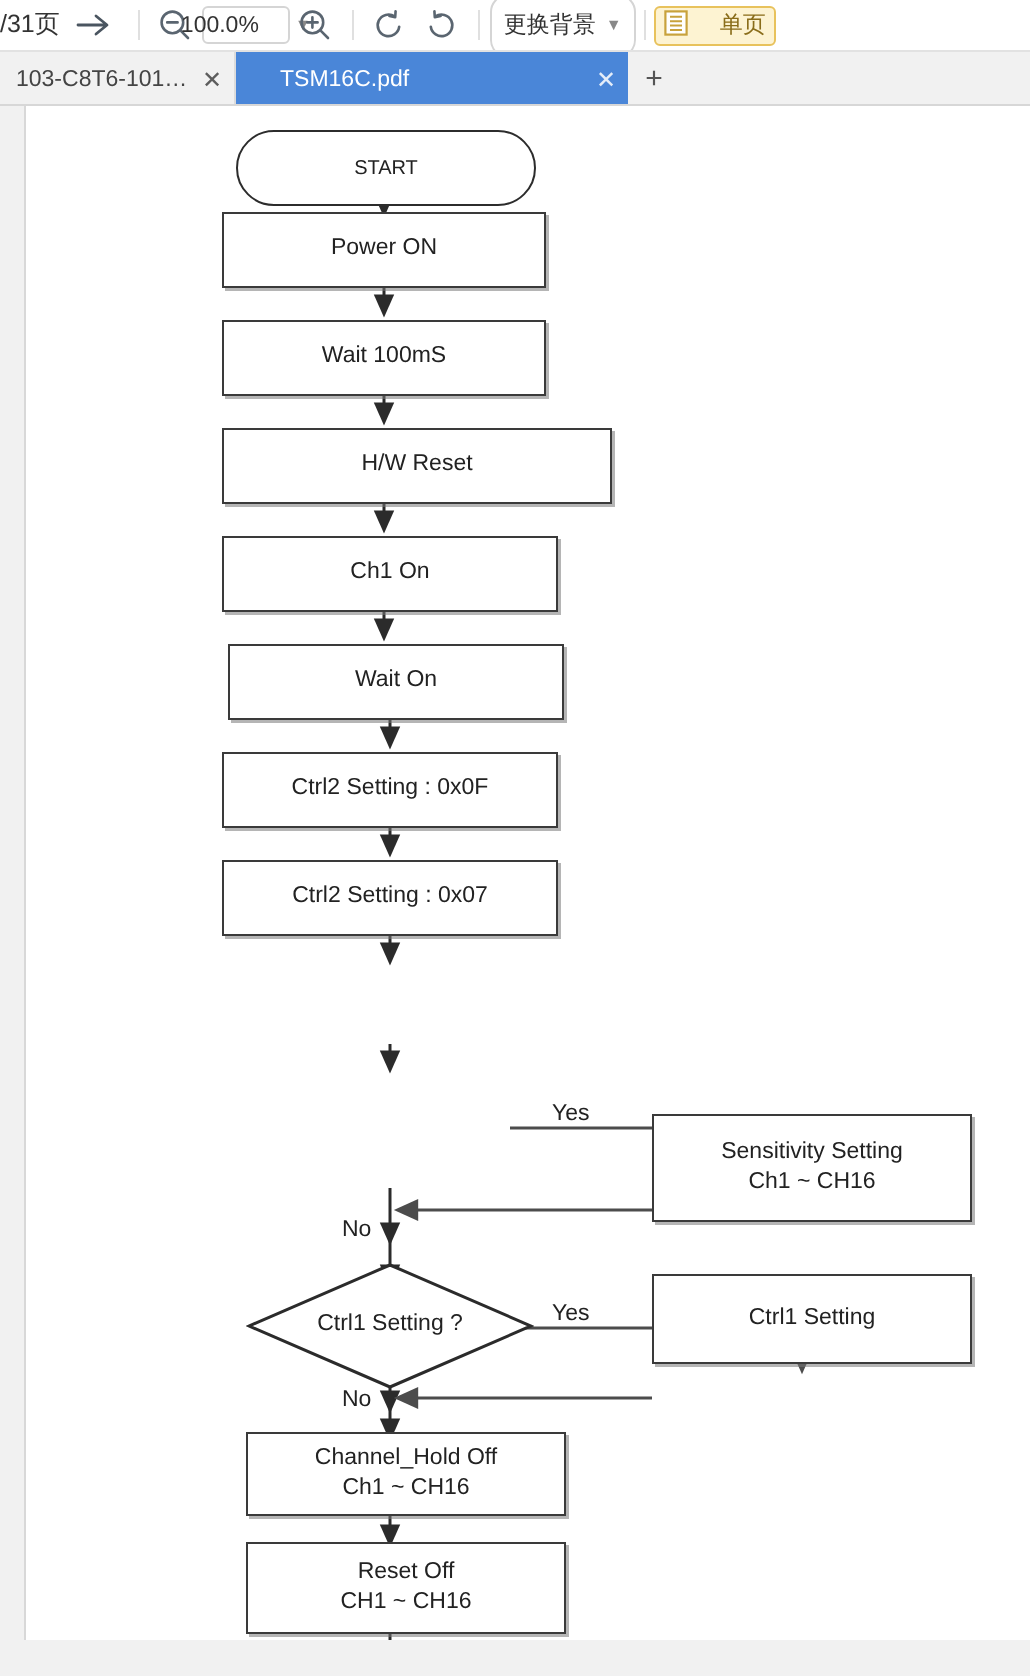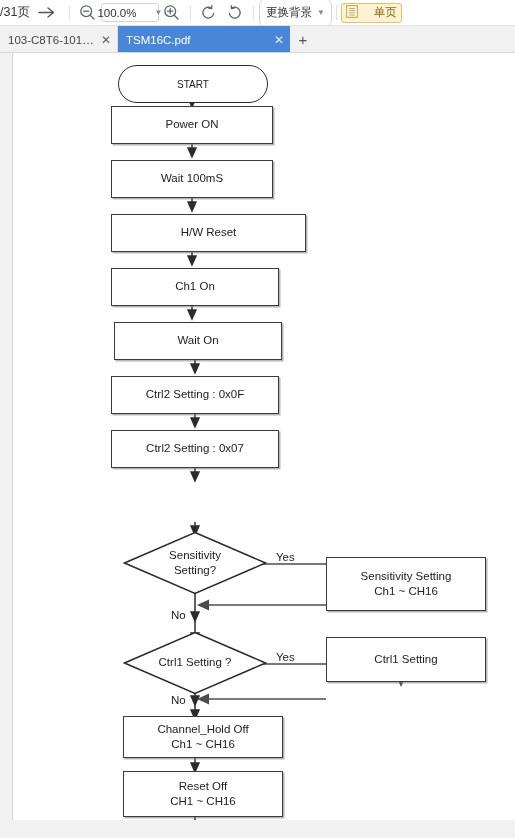--- a/index.html
+++ b/index.html
@@ -27,21 +27,21 @@
     cursor: pointer;
     color: #5a6570;
     flex: none;
   }
   .tb-sep {
     width: 1px; height: 15px; background: #e0e0e0;
     margin: 0 5px; flex: none;
   }
   .zoom-box {
     display: inline-flex; align-items: center; justify-content: center;
-    width: 58px; height: 19px;
+    width: 44px; height: 19px;
     border: 1px solid #d5d5d5; border-radius: 3px;
     background: #fff;
     font-size: 11.5px; color: #333;
     flex: none; gap: 18px;
   }
   .chev { font-size: 8px; color: #888; line-height: 1; }
   .combo {
     display: inline-flex; align-items: center; justify-content: center;
     height: 19px; padding: 15px 6px; gap: 5px;
     border: 1px solid #d5d5d5; border-radius: 9px;
@@ -194,21 +194,21 @@
     </span>
     <span>单页</span>
   </span>
 </div>
 
 <div id="tabbar">
   <div class="tab inactive" style="width:118px;">
     <span class="tab-label">103-C8T6-101c8_</span>
     <span class="tab-close">✕</span>
   </div>
-  <div class="tab active" style="width:172px; justify-content:space-between; padding-left:8px;">
+  <div class="tab active" style="width:196px; justify-content:space-between; padding-left:22px;">
     <span class="tab-label">TSM16C.pdf</span>
     <span class="tab-close">✕</span>
   </div>
   <div class="tab-add">+</div>
 </div>
 
 <div id="page">
 
   <svg id="canvas">
     <defs>
@@ -277,31 +277,20 @@
   </div>
 
   <div class="node box" style="left:98px; top:323px; width:168px; height:38px;">
     <span>Ctrl2 Setting : 0x0F</span>
   </div>
 
   <div class="node box" style="left:98px; top:377px; width:168px; height:38px;">
     <span>Ctrl2 Setting : 0x07</span>
   </div>
 
-  <div class="diamond-wrap" style="left:110px; top:478px; width:144px; height:64px;">
-    <svg width="144" height="64" viewBox="0 0 144 64">
-      <polygon points="72,1.5 142.5,32 72,62.5 1.5,32" fill="#ffffff" stroke="#2b2b2b" stroke-width="1.5"></polygon>
-    </svg>
-    <div class="diamond-label">
-      <div>
-        <div>Sensitivity</div>
-        <div>Setting?</div>
-      </div>
-    </div>
-  </div>
 
   <span class="edge-label" style="left:263px; top:498px;">Yes</span>
   <span class="edge-label" style="left:158px; top:556px;">No</span>
 
   <div class="node box" style="left:313px; top:504px; width:160px; height:54px; flex-direction:column;">
     <span>Sensitivity Setting</span>
     <span>Ch1 ~ CH16</span>
   </div>
 
   <div class="diamond-wrap" style="left:110px; top:578px; width:144px; height:64px;">

